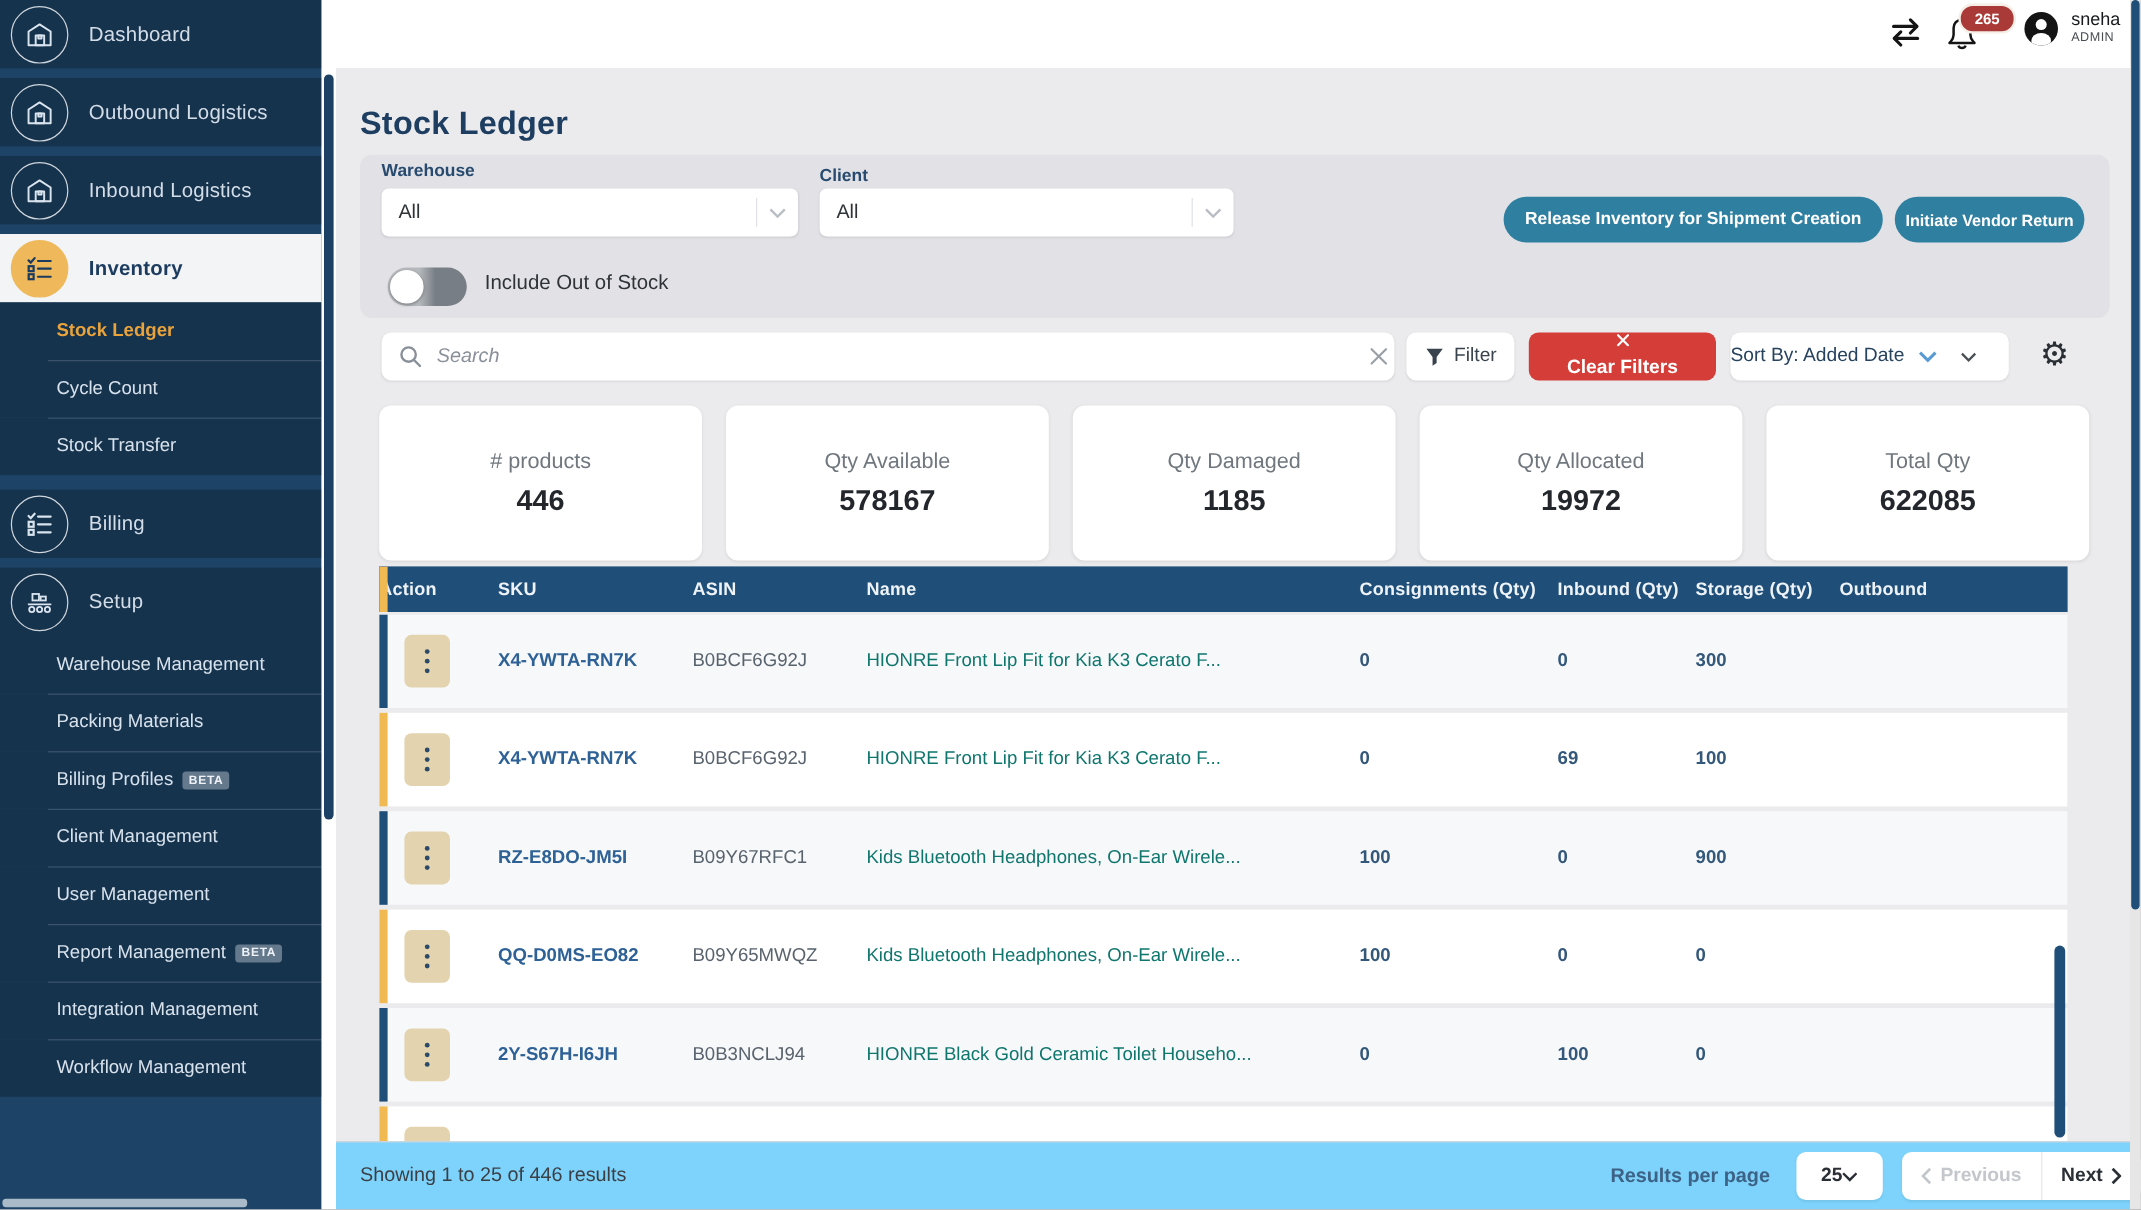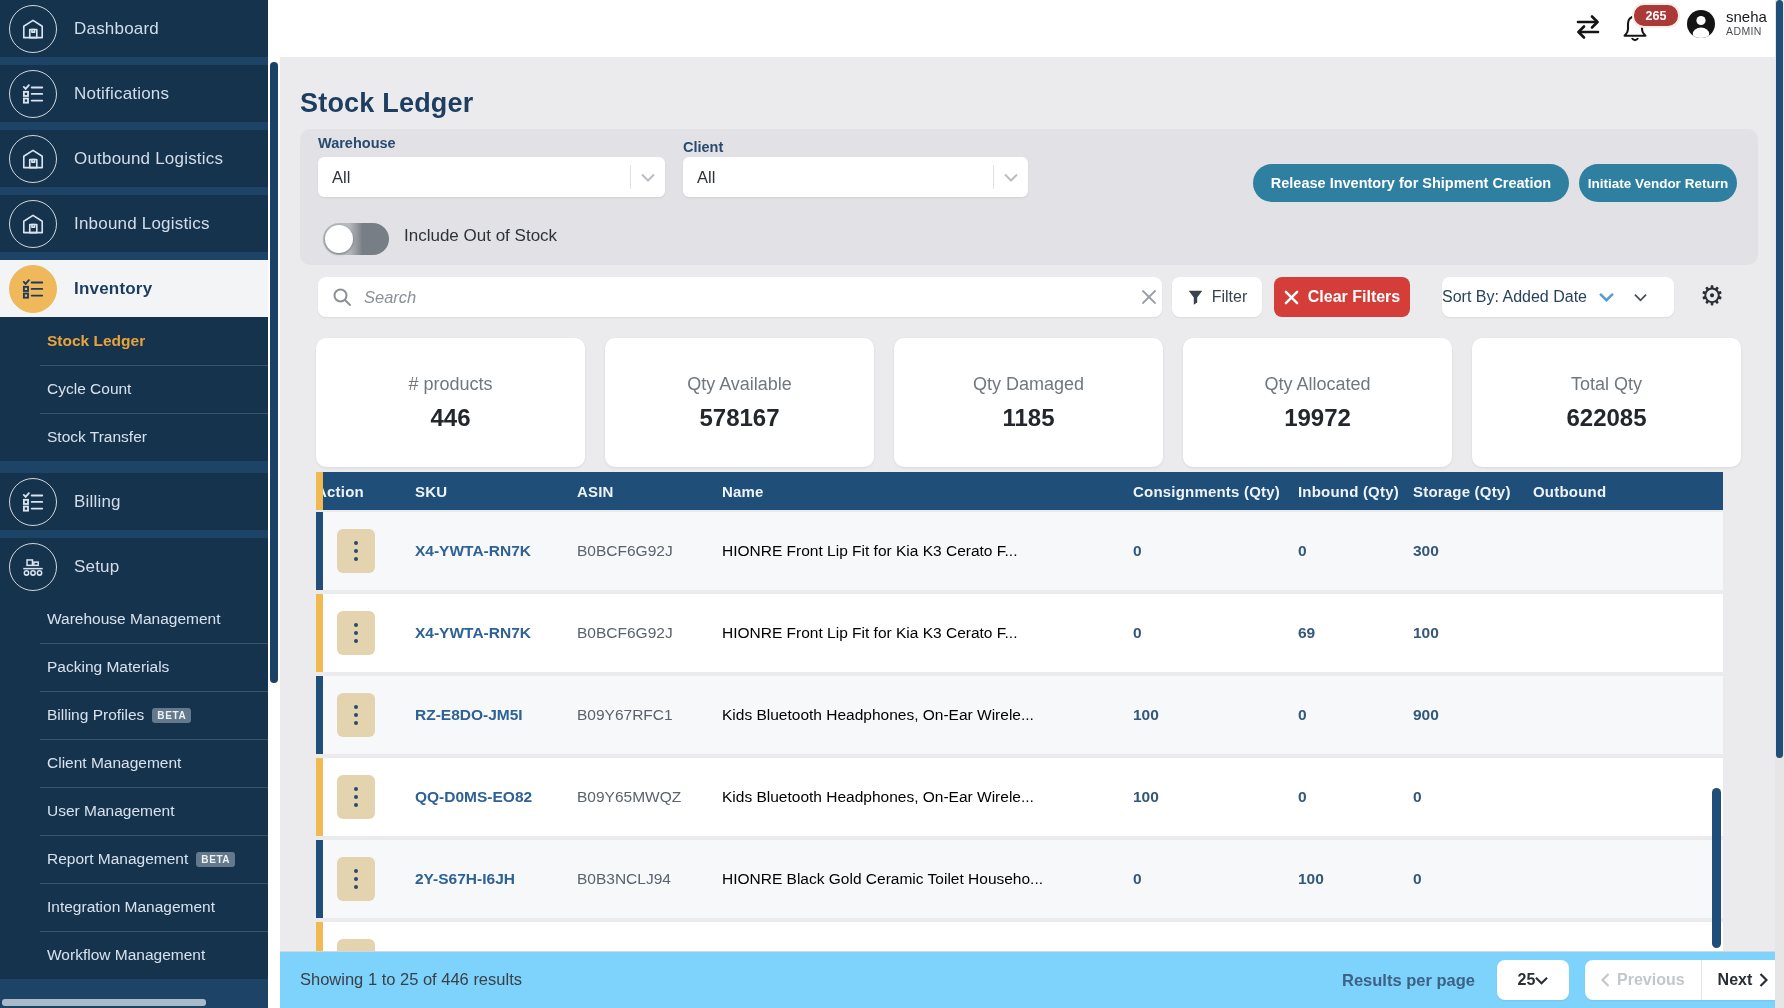--- a/index.html
+++ b/index.html
@@ -67,22 +67,22 @@
               display:flex;align-items:center;box-shadow:0 1px 2px rgba(0,0,0,.07);}
   .search-box svg{margin-left:14px;}
   .search-input{flex:1;border:none;outline:none;background:transparent;font-family:inherit;
                 font-size:16.5px;font-style:italic;color:#5c646c;margin-left:10px;}
   .search-input::placeholder{color:#8a9099;}
   .search-clear{width:40px;display:flex;align-items:center;justify-content:center;cursor:pointer;}
 
   .btn-filter{position:absolute;left:892px;top:220px;width:90px;height:40px;background:#fff;border:none;border-radius:8px;
               font-family:inherit;font-size:16px;color:#39434e;display:flex;align-items:center;justify-content:center;gap:8px;
               box-shadow:0 1px 2px rgba(0,0,0,.07);cursor:pointer;}
-  .btn-clear{position:absolute;left:994px;top:220px;width:136px;height:40px;background:#d43d38;border:none;border-radius:8px;
-             font-family:inherit;font-size:16px;font-weight:bold;color:#fff;display:flex;align-items:center;justify-content:center;gap:9px;cursor:pointer;}
+  .btn-clear{position:absolute;left:994px;top:220px;width:156px;height:40px;background:#d43d38;border:none;border-radius:8px;
+             font-family:inherit;font-size:16px;font-weight:bold;color:#fff;display:flex;align-items:center;justify-content:center;gap:9px;cursor:pointer;flex-direction:column;}
   .sort-pill{position:absolute;left:1162px;top:220px;width:232px;height:40px;background:#fff;border-radius:8px;
              display:flex;align-items:center;box-shadow:0 1px 2px rgba(0,0,0,.07);cursor:pointer;}
   .sort-text{margin-left:0;font-size:16px;color:#27435e;font-weight:normal;white-space:nowrap;}
   .gear{position:absolute;left:1420px;top:225px;font-family:"DejaVu Sans",sans-serif;font-size:27px;color:#2a2f36;cursor:pointer;line-height:1;}
 
   
   .stats{position:absolute;left:36px;top:281px;display:flex;gap:20px;}
   .stat-card{width:269px;height:129px;background:#fff;border-radius:10px;box-shadow:0 1px 3px rgba(0,0,0,.08);
              display:flex;flex-direction:column;align-items:center;justify-content:center;gap:9px;}
   .stat-label{font-size:18px;color:#70777e;}
@@ -100,21 +100,21 @@
   .t-row:nth-child(odd){background:#f7f8fa;}
   .t-row .strip{position:absolute;left:0;top:0;width:7px;height:100%;}
   .strip-navy{background:#1f4e79;}
   .strip-gold{background:#f0b952;}
   .cell-action{padding-left:21px;}
   .kebab{width:38px;height:44px;background:#e3d3ae;border-radius:6px;display:flex;flex-direction:column;
          align-items:center;justify-content:center;gap:4px;cursor:pointer;}
   .kebab i{width:4px;height:4px;border-radius:50%;background:#2c4a68;}
   .cell-sku{font-size:15.5px;font-weight:bold;color:#2e6195;cursor:pointer;}
   .cell-asin{font-size:15.5px;color:#59636d;}
-  .cell-name{font-size:15.5px;color:#000000;white-space:nowrap;overflow:hidden;}
+  .cell-name{font-size:15.5px;color:#0f766e;white-space:nowrap;overflow:hidden;}
   .cell-num{font-size:15.5px;font-weight:bold;color:#34587a;}
   .tbl-vscroll{position:absolute;left:1432px;top:731px;width:9px;height:160px;background:#1f4e79;border-radius:5px;}
 
   
   .footer{position:absolute;left:0;right:0;bottom:0;height:56px;background:#7dd3fc;border-top:1px solid #d6d6d9;}
   .f-showing{position:absolute;left:20px;top:18px;font-size:16.5px;color:#3b4046;}
   .f-rpp{position:absolute;left:1062px;top:19px;font-size:16.5px;font-weight:bold;color:#3d6285;}
   .f-size{position:absolute;left:1217px;top:8px;width:72px;height:40px;background:#fff;border-radius:8px;
           display:flex;align-items:center;justify-content:center;gap:0;font-size:16px;font-weight:bold;color:#2a2f36;
           box-shadow:0 1px 2px rgba(0,0,0,.07);cursor:pointer;}
@@ -137,33 +137,20 @@
     <div class="sidebar-nav">
         <div class="side-item">
           <span class="icircle">
             <svg viewBox="0 0 24 24" fill="none" stroke="currentColor" stroke-width="1.5" stroke-linejoin="round">
               <path d="M3.5 9.5 L12 4 L20.5 9.5 V20 H3.5 Z"></path>
               <rect x="9" y="12.5" width="6.5" height="7.5"></rect>
               <rect x="11" y="12.5" width="2.5" height="2.4"></rect>
             </svg>
           </span>
           <span class="side-label">Dashboard</span>
-        </div>
-        <div class="side-item">
-          <span class="icircle">
-            <svg viewBox="0 0 24 24" fill="none" stroke="currentColor" stroke-width="1.7" stroke-linecap="round">
-              <polyline points="3.5,5.5 5.2,7.2 8.2,3.8"></polyline>
-              <rect x="3.6" y="10" width="3.8" height="3.8"></rect>
-              <rect x="3.6" y="16.2" width="3.8" height="3.8"></rect>
-              <line x1="10.8" y1="6" x2="20.5" y2="6"></line>
-              <line x1="10.8" y1="11.9" x2="20.5" y2="11.9"></line>
-              <line x1="10.8" y1="18.1" x2="20.5" y2="18.1"></line>
-            </svg>
-          </span>
-          <span class="side-label">Notifications</span>
         </div>
         <div class="side-item">
           <span class="icircle">
             <svg viewBox="0 0 24 24" fill="none" stroke="currentColor" stroke-width="1.5" stroke-linejoin="round">
               <path d="M3.5 9.5 L12 4 L20.5 9.5 V20 H3.5 Z"></path>
               <rect x="9" y="12.5" width="6.5" height="7.5"></rect>
               <rect x="11" y="12.5" width="2.5" height="2.4"></rect>
             </svg>
           </span>
           <span class="side-label">Outbound Logistics</span>

